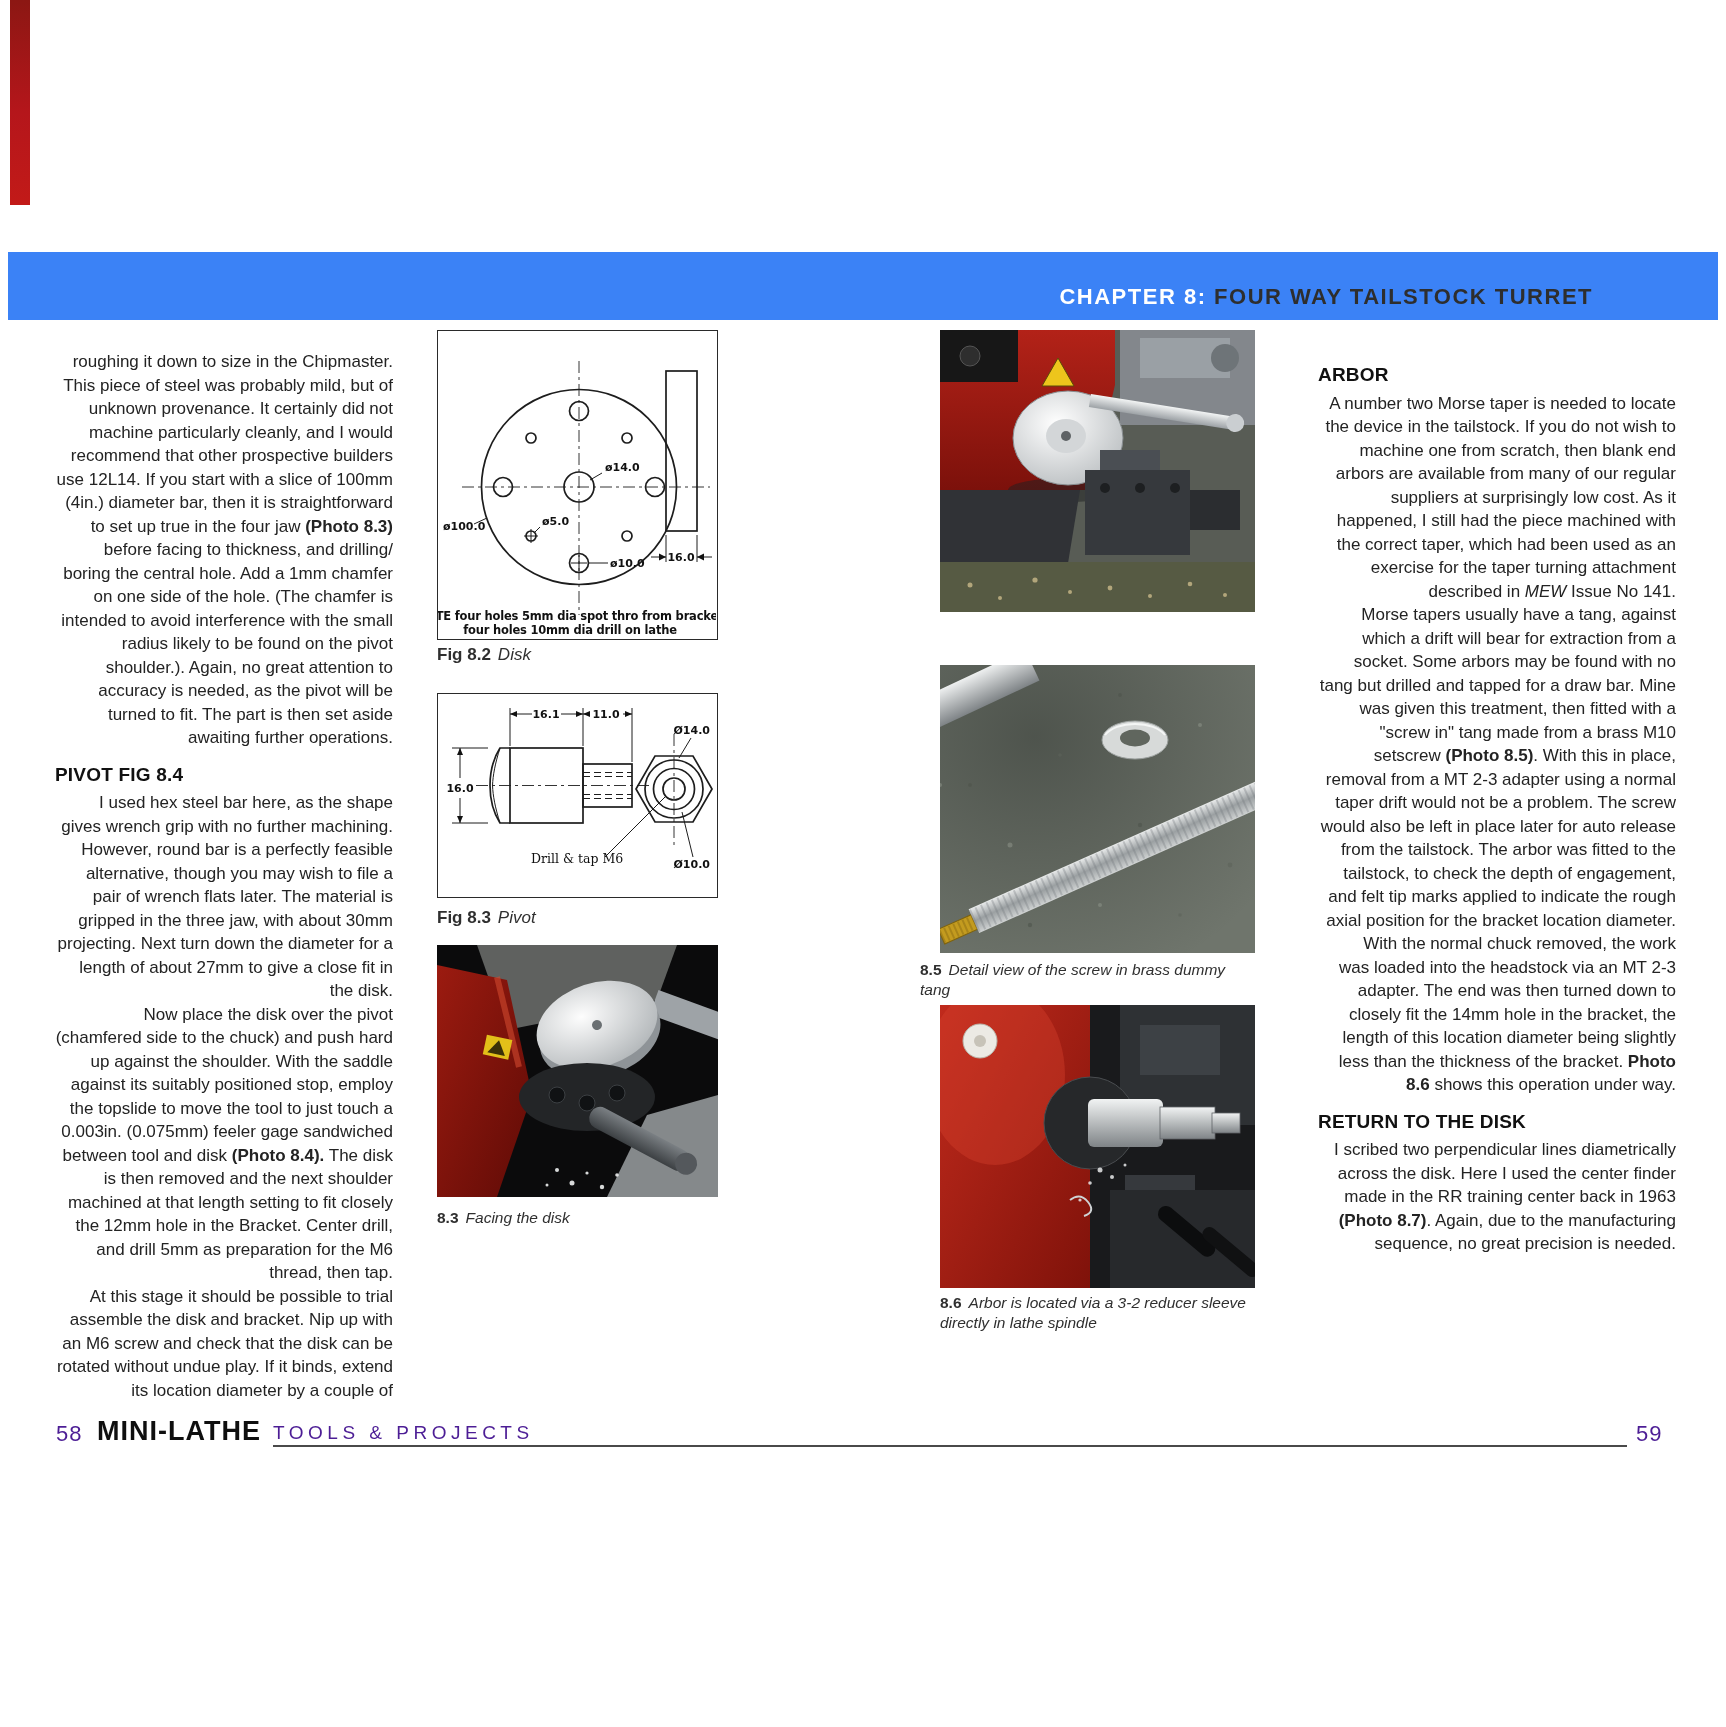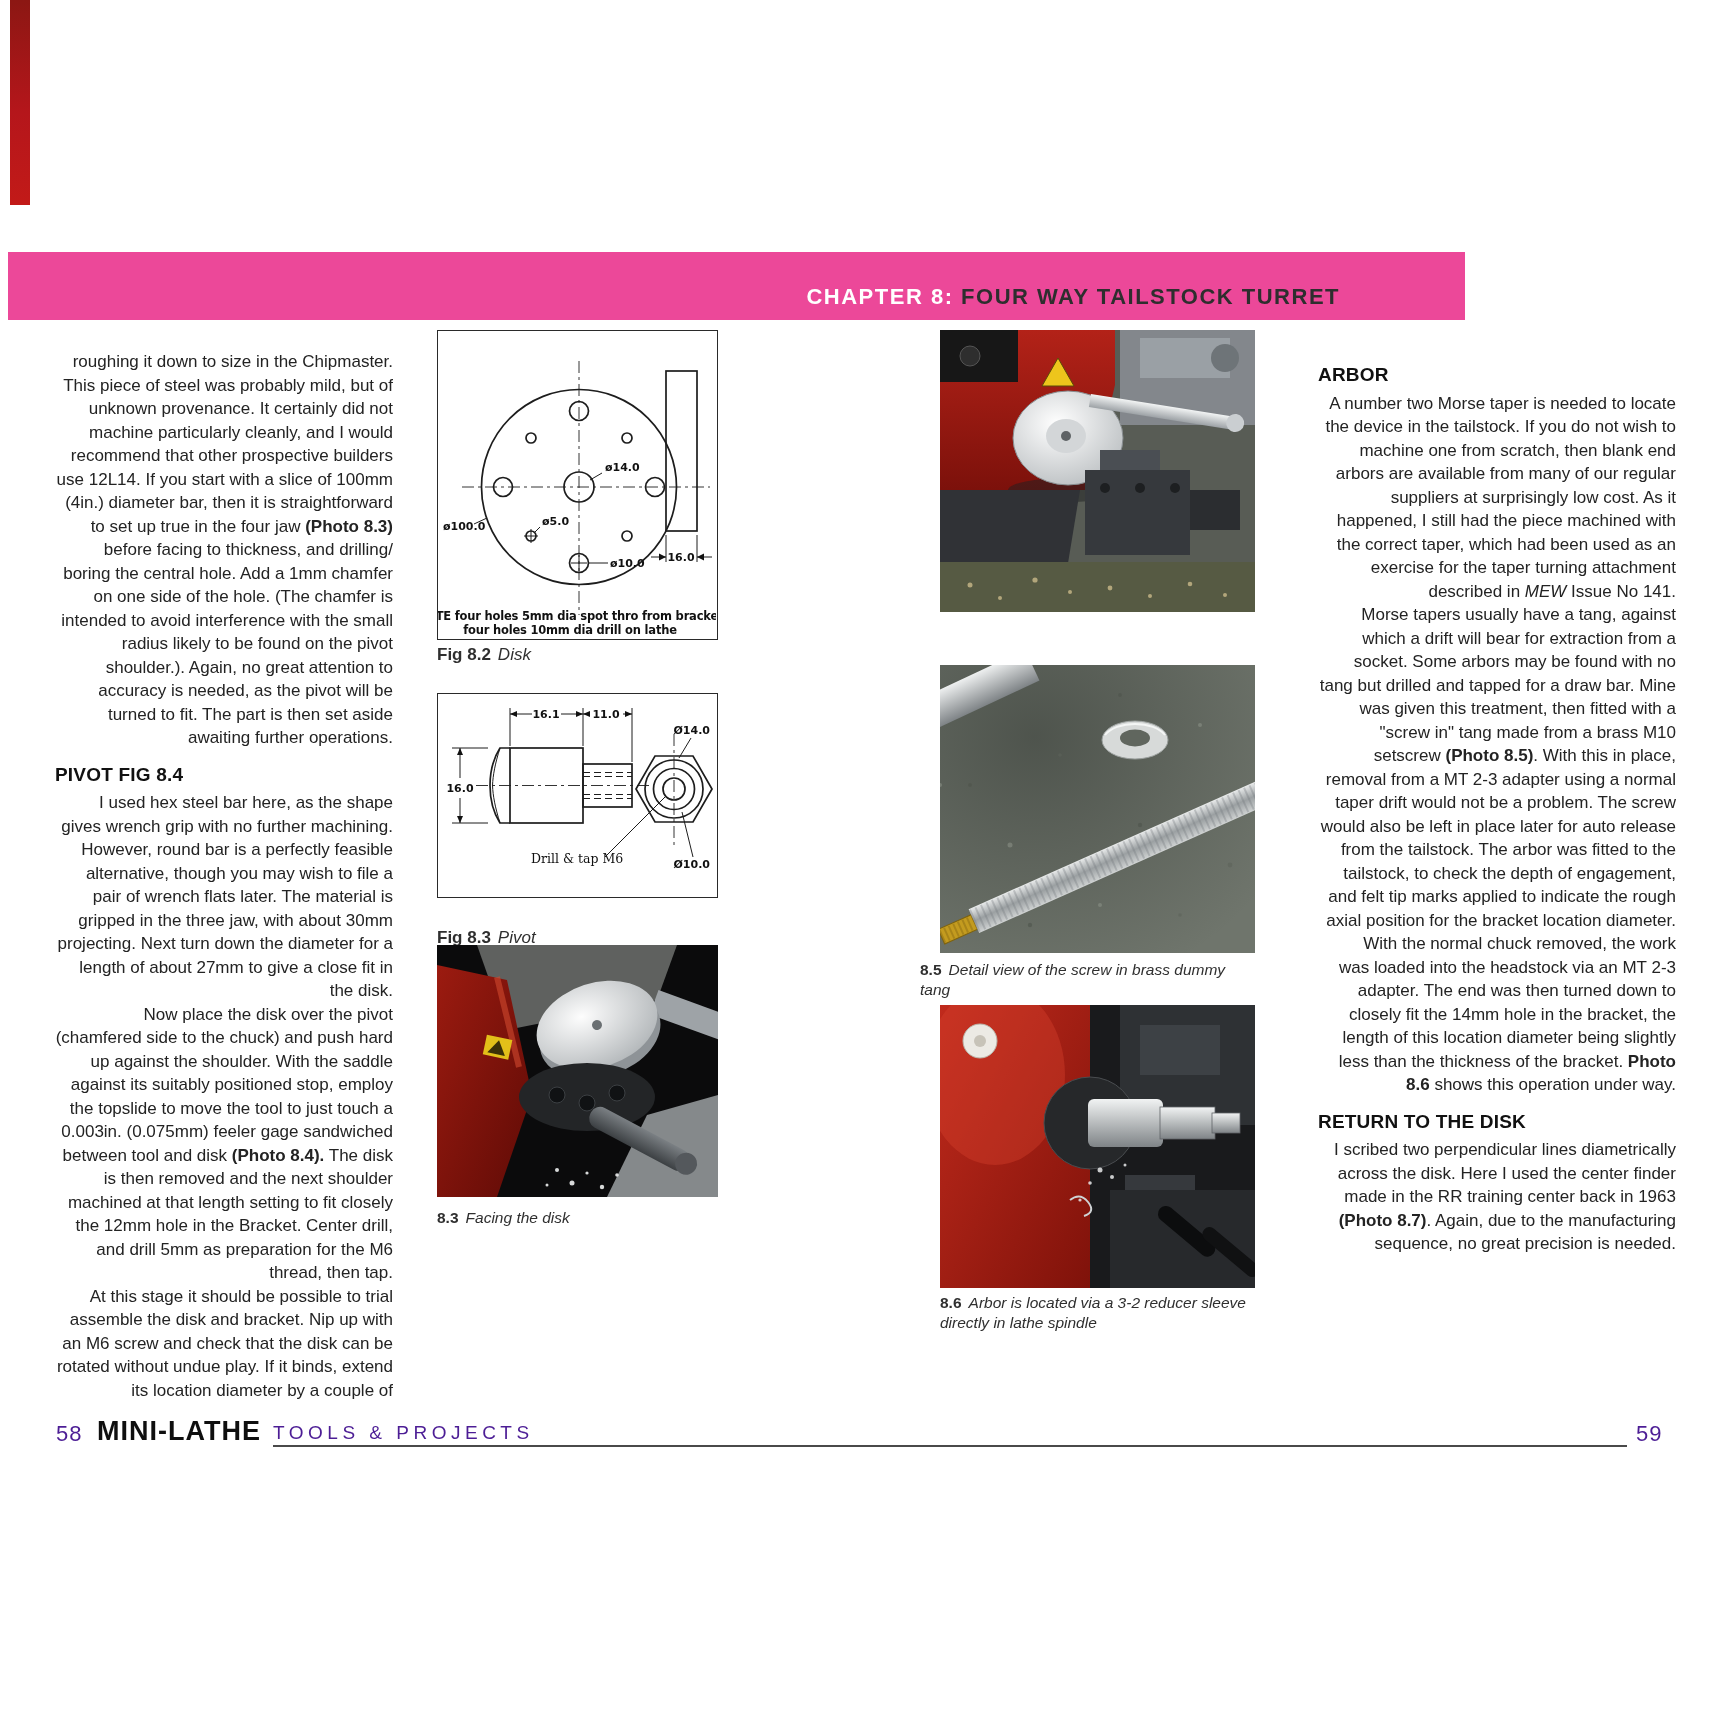--- a/index.html
+++ b/index.html
@@ -5,21 +5,21 @@
   html,body{margin:0;padding:0;background:#ffffff;}
   .page{position:relative;width:1726px;height:1727px;background:#ffffff;overflow:hidden;
         font-family:"Liberation Sans",sans-serif;color:#232323;}
   .abs{position:absolute;}
 
   
   .accent-bar{left:10px;top:0;width:20px;height:205px;
               background:linear-gradient(180deg,#8c1713 0%,#b5161b 55%,#c21a18 100%);}
 
   
-  .chapter-band{left:8px;top:252px;width:1457px;height:68px;background:#ec4899;
+  .chapter-band{left:8px;top:252px;width:1710px;height:68px;background:#3b82f6;
                 display:flex;align-items:flex-end;justify-content:flex-end;
                 padding:0 125px 10px 0;box-sizing:border-box;
                 font-weight:bold;font-size:22px;letter-spacing:1.5px;white-space:pre;}
   .ch-label{color:#ffffff;}
   .ch-title{color:#2e2e2e;}
 
   
   .text-col{font-size:17px;line-height:23.5px;text-align:left;}
   .text-col p{margin:0;text-align:right;}
   .ind{text-indent:20px;}
@@ -168,21 +168,21 @@
       <g>
         <text class="dim" x="272" y="40" text-anchor="end">Ø14.0</text>
         <line class="tl" x1="253" y1="44" x2="241" y2="64"></line>
         <text class="dim" x="272" y="174" text-anchor="end">Ø10.0</text>
         <line class="tl" x1="255" y1="163" x2="244" y2="118"></line>
         <text class="serifl" x="93" y="169">Drill &amp; tap M6</text>
         <line class="tl" x1="167" y1="163" x2="228" y2="102"></line>
       </g>
     </svg>
   </div>
-  <div class="abs fig-caption" style="left:437px;top:908px;width:281px;margin-top:20px;">
+  <div class="abs fig-caption" style="left:437px;top:908px;width:281px;">
     <span class="cap-label">Fig 8.3</span><span class="cap-text">Pivot</span>
   </div>
 
   <div class="abs photo" style="left:437px;top:945px;width:281px;height:252px;">
     <svg width="281" height="252" viewBox="0 0 281 252">
       <defs>
         <linearGradient id="d-red" x1="0" y1="0" x2="1" y2="1">
             <stop offset="0" stop-color="#9c1b10"></stop>
             <stop offset="1" stop-color="#5f0b06"></stop>
           </linearGradient>

